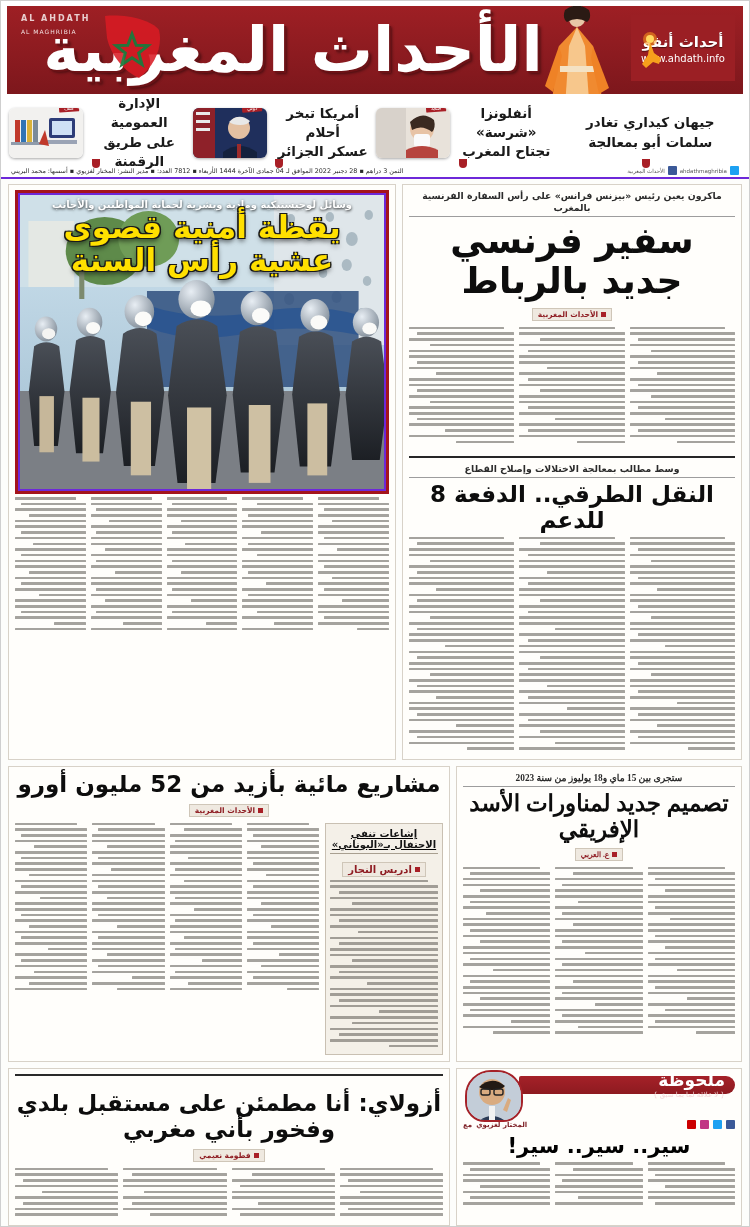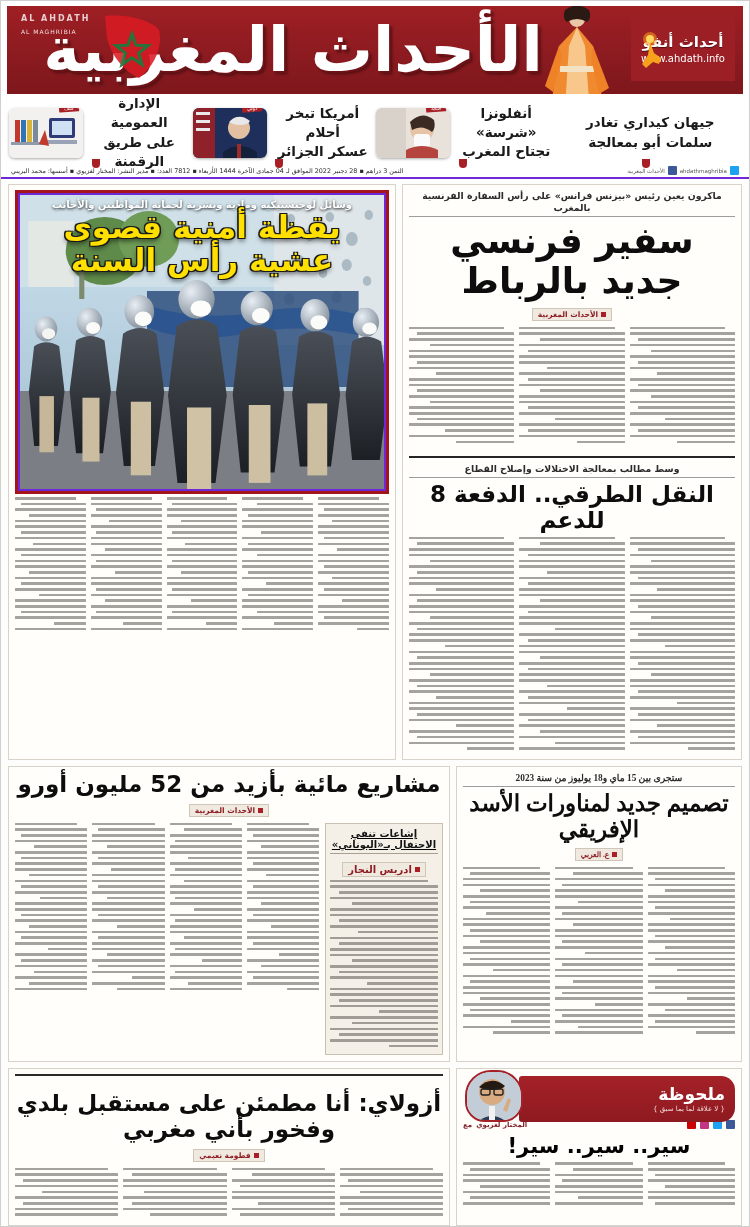--- a/index.html
+++ b/index.html
@@ -151,21 +151,21 @@
   .minibox-hd {
     text-align:center; font-size:10px; font-weight:bold; color:#141414;
     border-bottom:1px solid #a89f90; padding-bottom:3px; margin-bottom:3px;
   }
 
   
   .opinion-banner {
     position:relative; height:44px; margin-bottom:2px;
   }
   .op-ribbon {
-    position:absolute; right:0; left:56px; top:2px; height:46px;
+    position:absolute; right:0; left:56px; top:2px; height:18px;
     background:linear-gradient(180deg,#a52128 0%,#8d1a20 100%);
     border-radius:3px 14px 14px 3px;
     display:flex; flex-direction:column; align-items:flex-start;
     justify-content:center; padding-right:10px;
   }
   .op-title { color:#fff; font-size:17px; font-weight:bold; line-height:1; }
   .op-sub { color:#f3d9d9; font-size:7px; margin-top:2px; }
   .op-avatar {
     position:absolute; left:2px; top:-4px; width:58px; height:52px;
     border:2px solid #a52128; border-radius:26px 26px 20px 20px;

